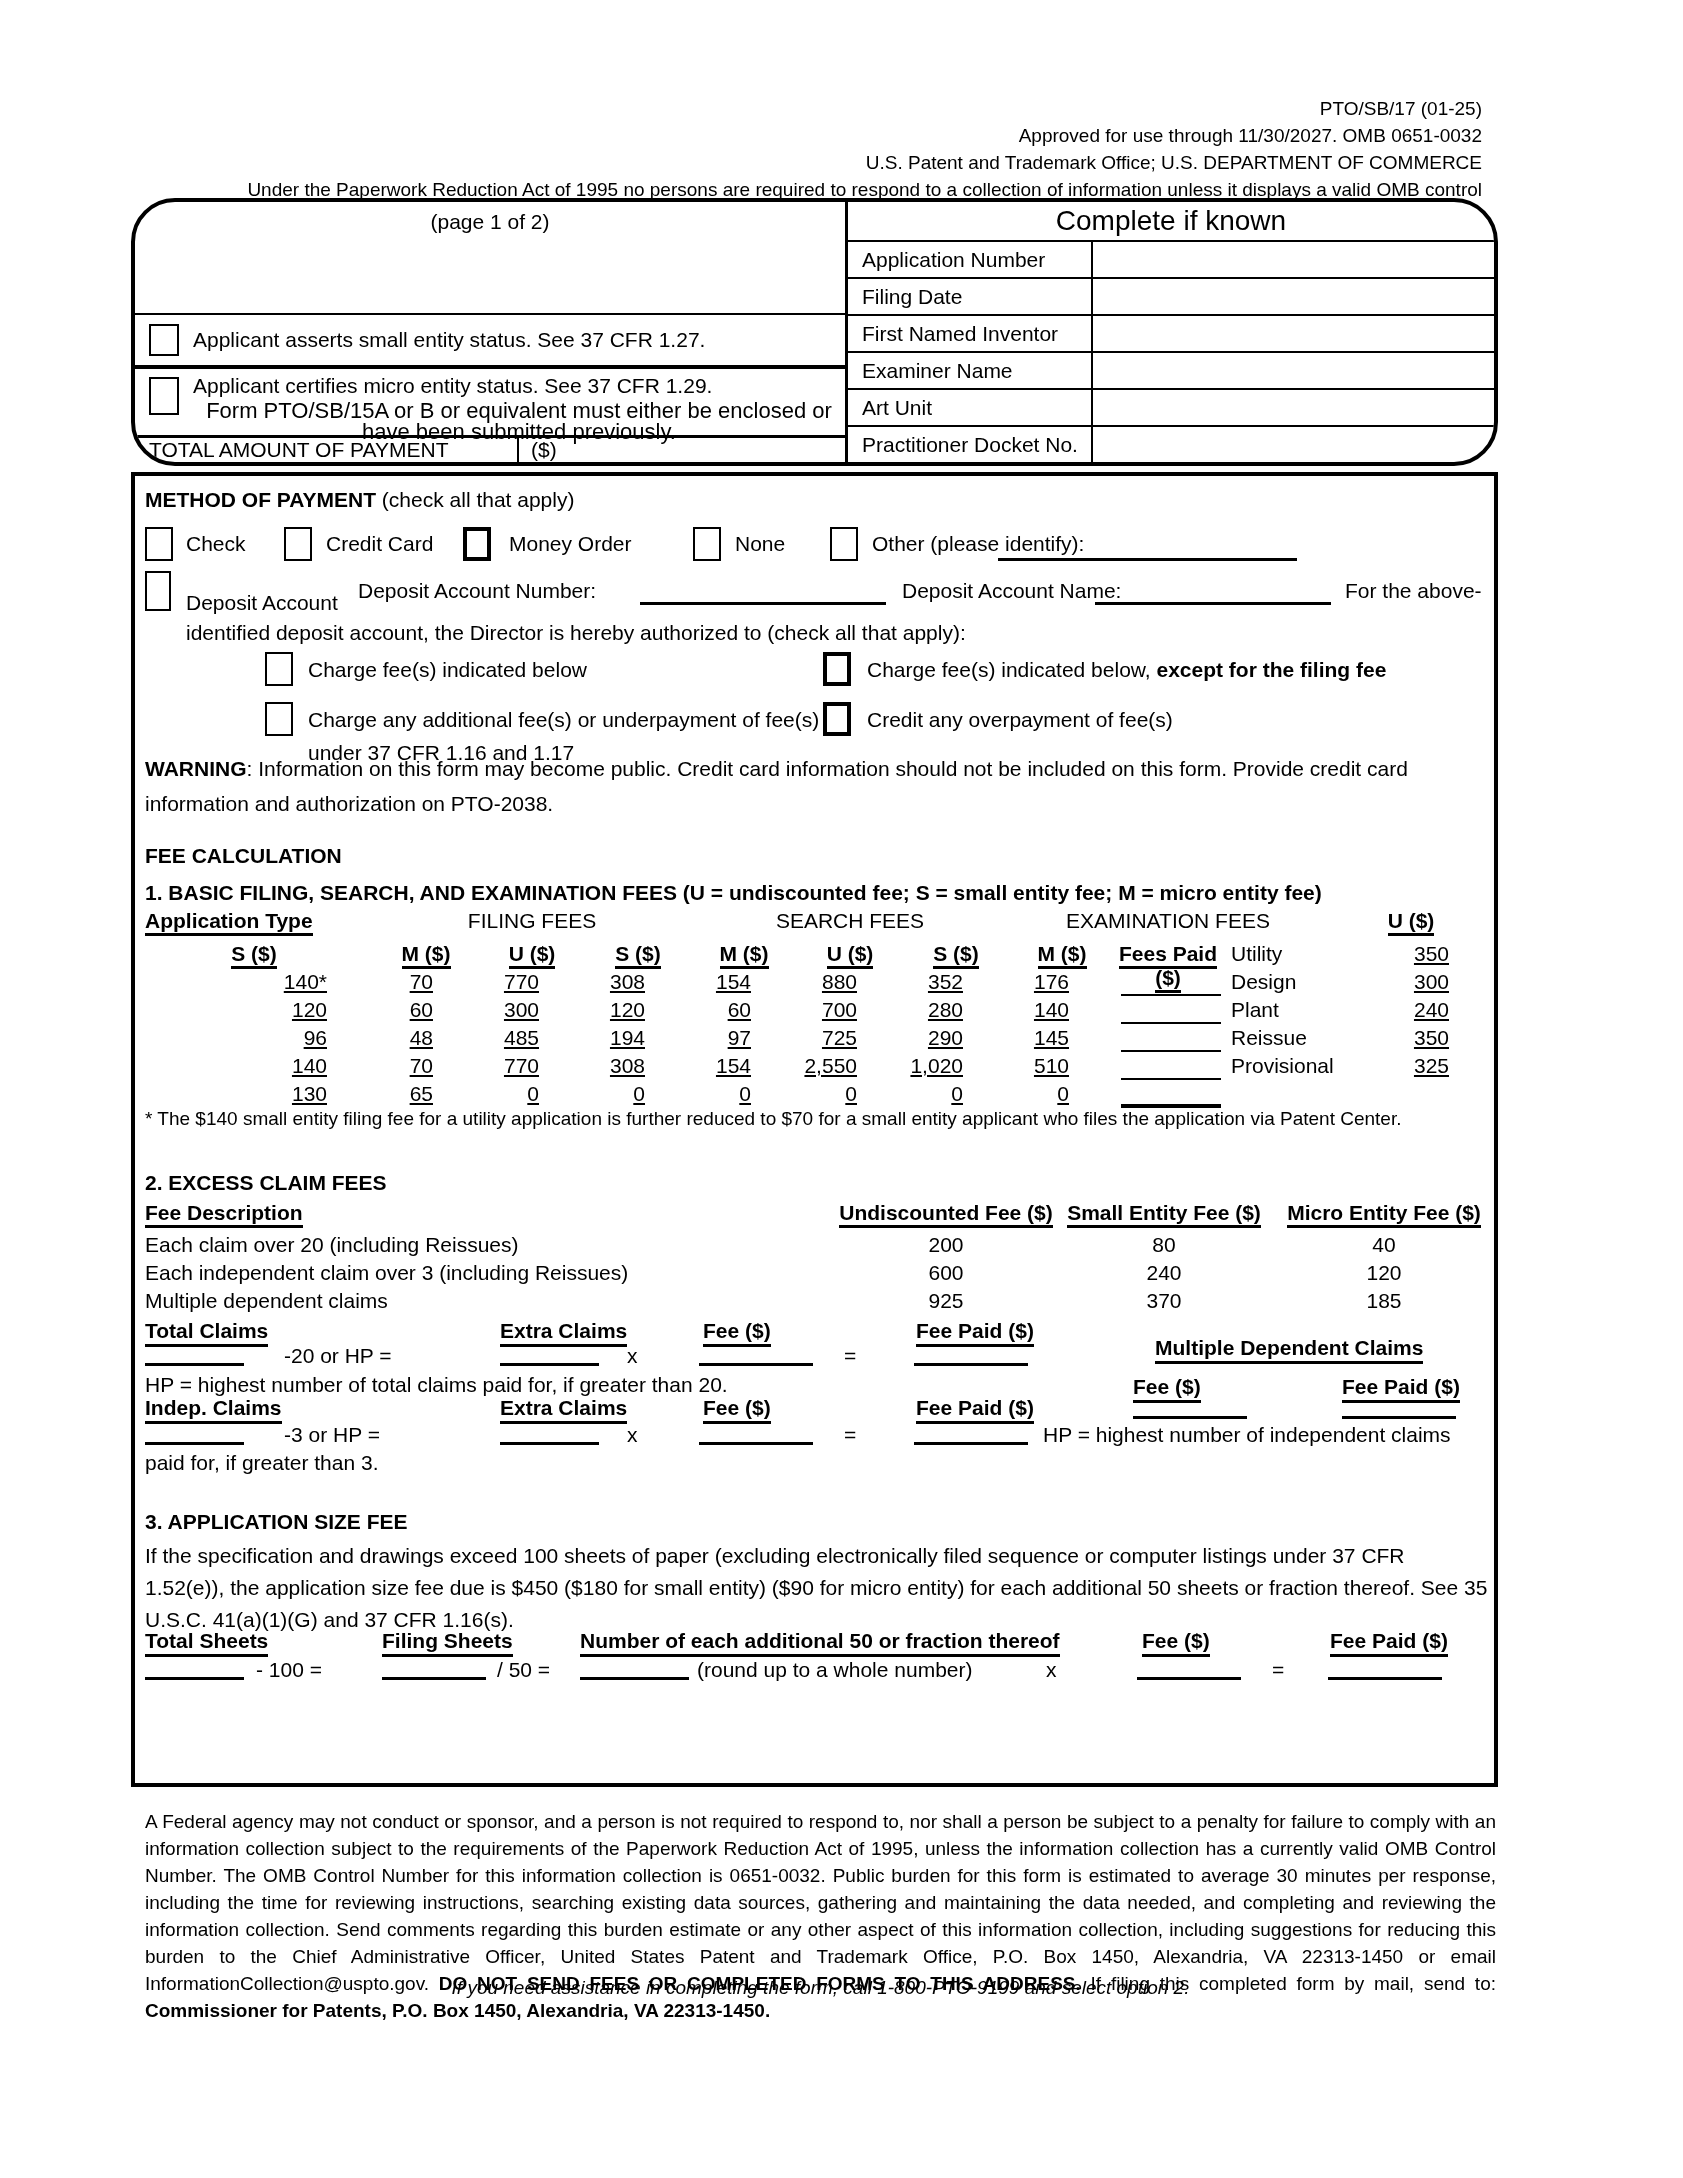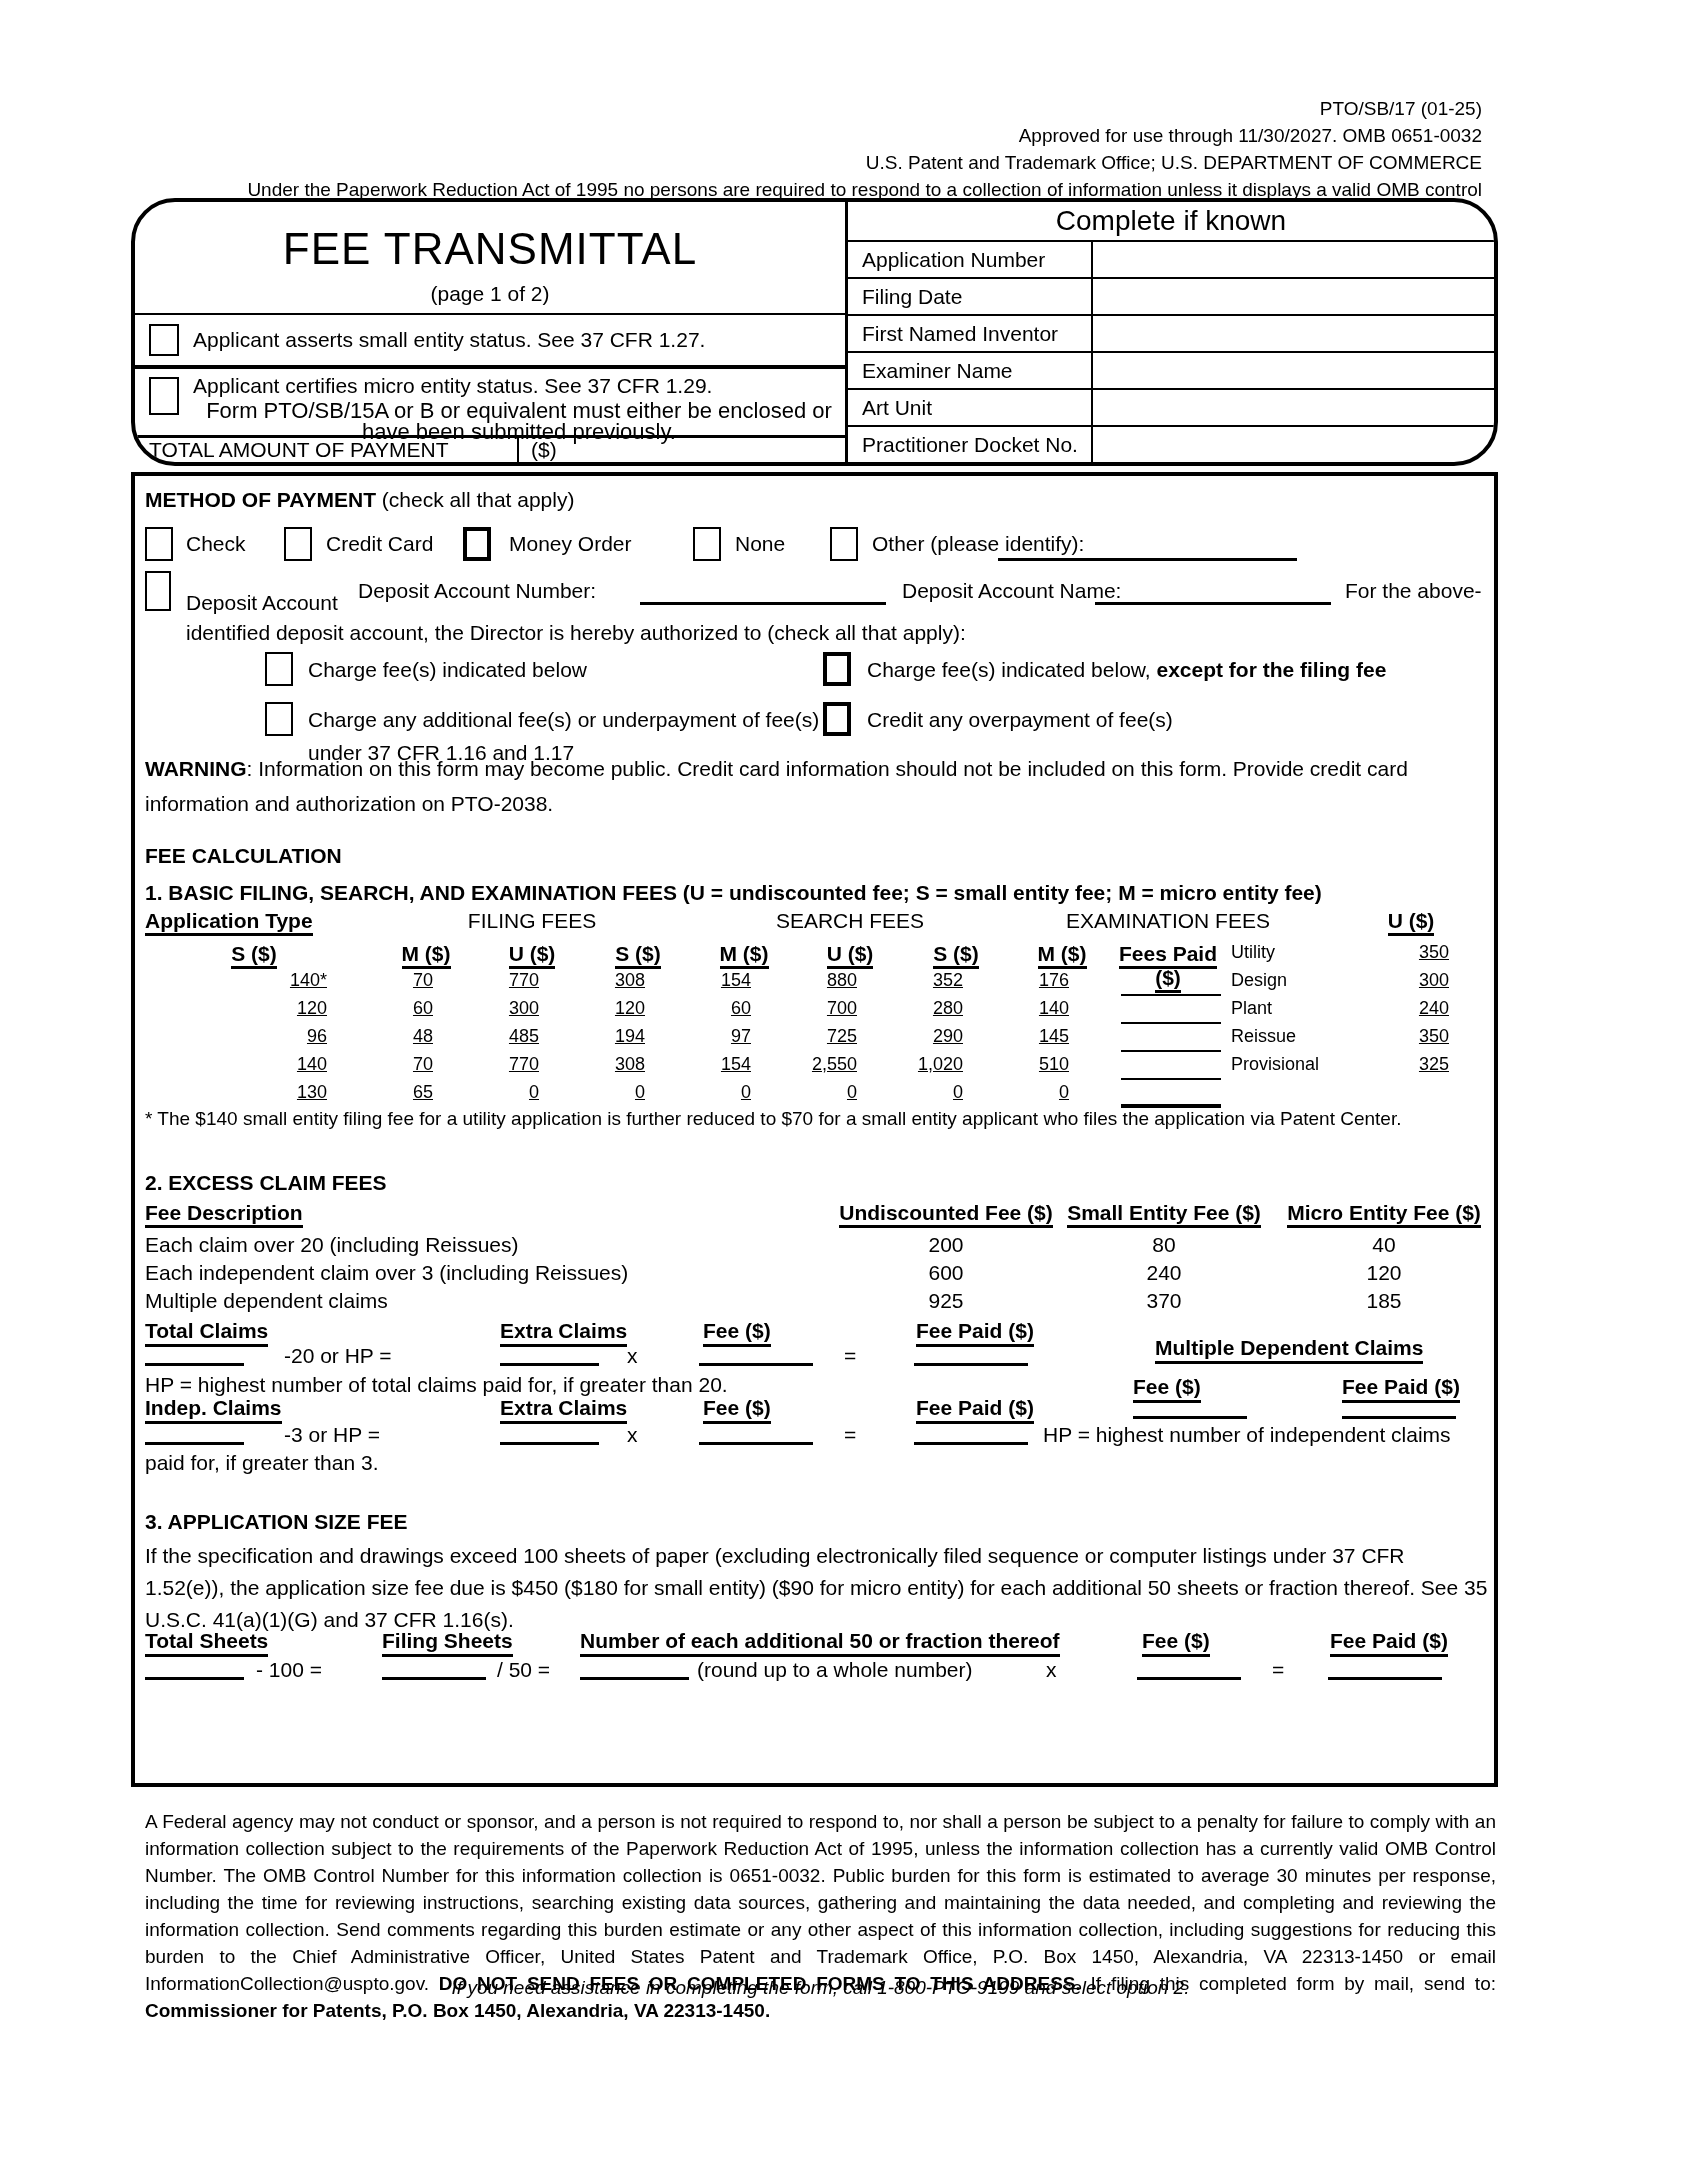--- a/index.html
+++ b/index.html
@@ -53,21 +53,21 @@
 
   
   .feegrid { position: absolute; left: 0; top: 433px; width: 1359px; display: grid;
              grid-template-columns: 238px repeat(9, 106px) 168px; }
   .fg-group { grid-row: 1; text-align: center; font-size: 21px; padding-bottom: 9px; }
   .fg-g1 { grid-column: 2 / 5; }
   .fg-g2 { grid-column: 5 / 8; }
   .fg-g3 { grid-column: 8 / 11; }
   .fg-h { height: 28px; font-size: 21px; text-align: center; }
   .fg-h.left { text-align: left; padding-left: 10px; }
-  .fg-c { height: 28px; font-size: 18px; }
+  .fg-c { height: 28px; font-size: 21px; }
   .fg-c.type { padding-left: 10px; }
   .fg-c.num { text-align: right; padding-right: 46px; text-decoration: underline; }
   .fg-paid { margin-left: 6px; border-bottom: 2px solid #000; height: 26px; }
   .fg-paid.thickline { border-bottom-width: 4px; }
 
   
   .clgrid { position: absolute; left: 0; top: 725px; width: 1359px; display: grid;
             grid-template-columns: 702px 218px 218px 222px; }
   .cl-h { height: 32px; font-size: 21px; text-align: center; }
   .cl-h.left { text-align: left; padding-left: 10px; }
@@ -87,21 +87,20 @@
   <div class="hdr">
     <div>PTO/SB/17 (01-25)</div>
     <div>Approved for use through 11/30/2027. OMB 0651-0032</div>
     <div>U.S. Patent and Trademark Office; U.S. DEPARTMENT OF COMMERCE</div>
     <div>Under the Paperwork Reduction Act of 1995 no persons are required to respond to a collection of information unless it displays a valid OMB control number.</div>
   </div>
 
   <div class="titlebox">
     <div class="tb-left">
       <div class="tb-title">
-        <div class="form-title">FEE TRANSMITTAL</div>
         <div class="page-note">(page 1 of 2)</div>
       </div>
       <div class="tb-row small">
         <span class="cb" style="position:static; flex:0 0 auto; width:30px; height:32px;"></span>
         <span>Applicant asserts small entity status. See 37 CFR 1.27.</span>
       </div>
       <div class="tb-row micro">
         <span class="cb" style="position:static; flex:0 0 auto; width:30px; height:38px; margin-top:3px;"></span>
         <div>
           <div class="micro-l1">Applicant certifies micro entity status. See 37 CFR 1.29.</div>

